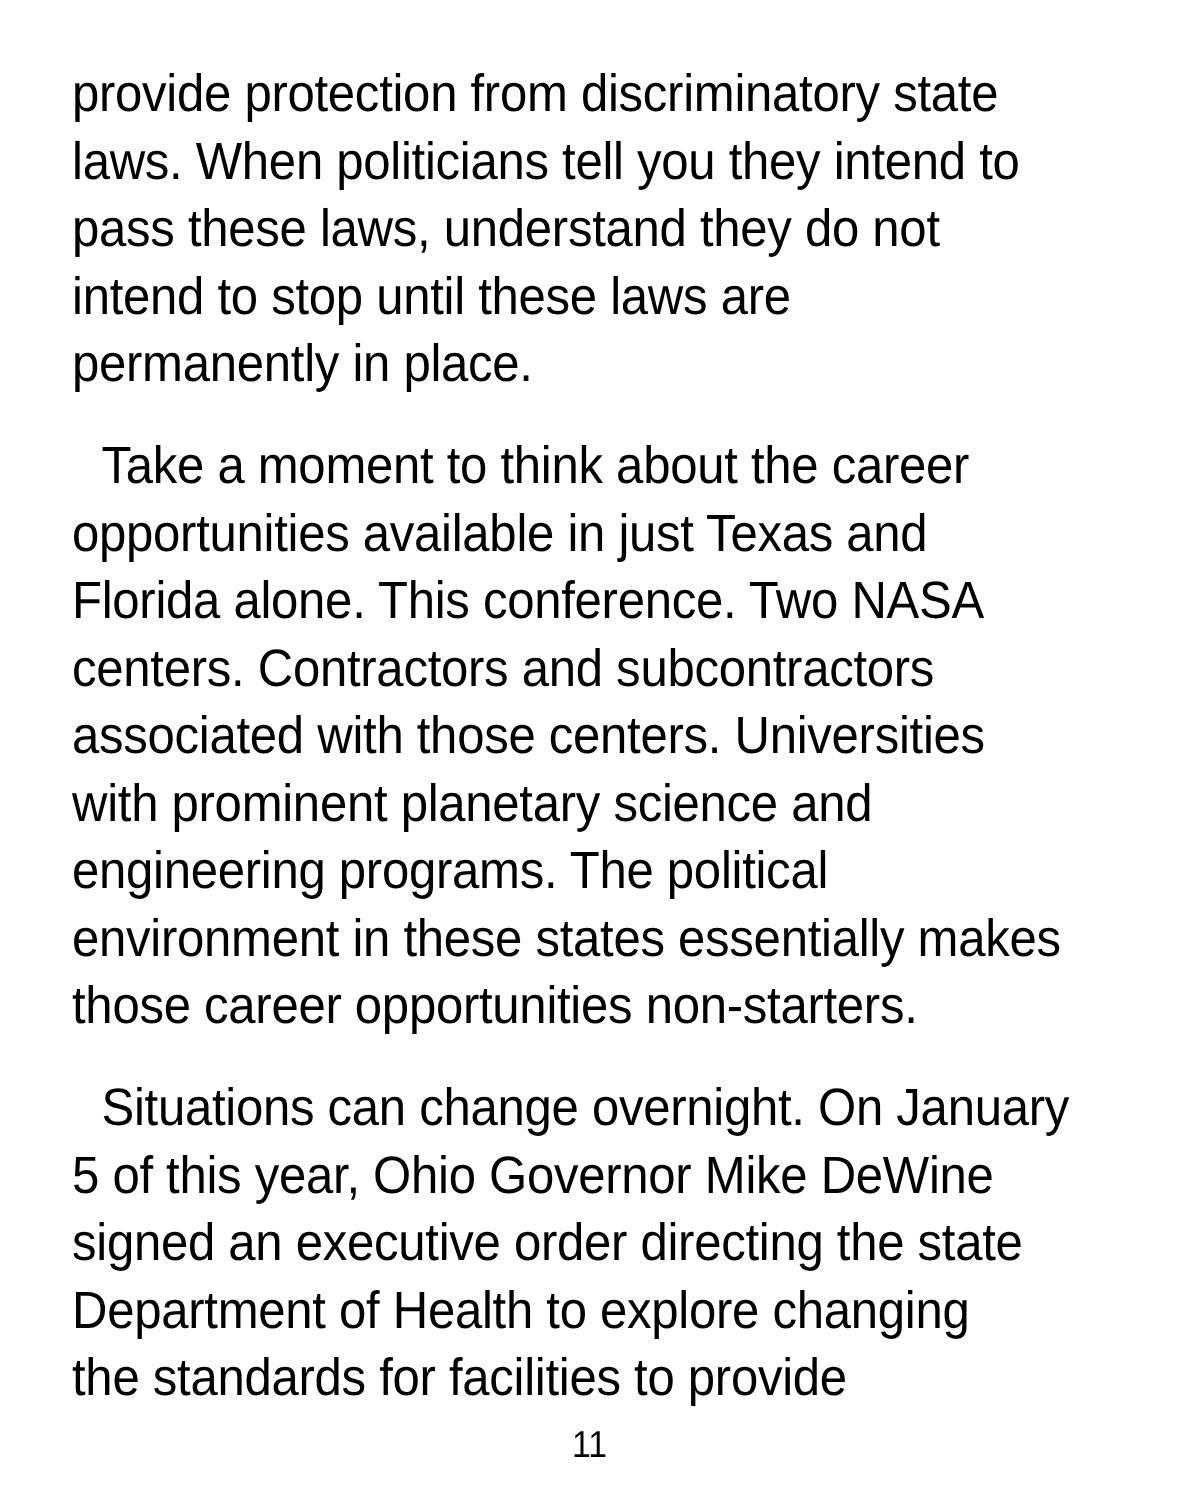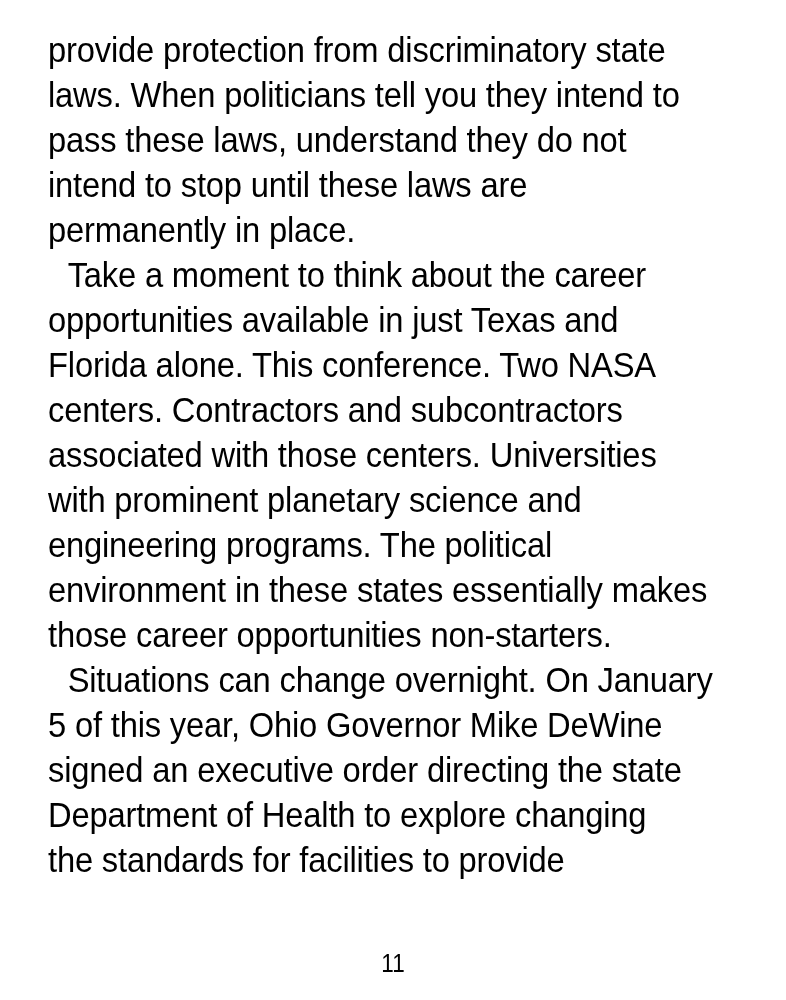--- a/index.html
+++ b/index.html
@@ -18,31 +18,32 @@
 
   #page {
     position: absolute;
     inset: 0;
     background: #ffffff;
   }
 
   #text-column {
     position: absolute;
     left: 48px;
-    top: 27px;
+    top: 40px;
     width: 690px;
   }
 
   .paragraph {
     margin: 0;
     padding: 0;
   }
 
   
   .paragraph + .paragraph {
+    margin-top: 23px;
   }
 
   .line {
     display: block;
     height: 45px;
     line-height: 45px;
     font-size: 35px;
     font-weight: 400;
     letter-spacing: -0.2px;
     white-space: pre;

